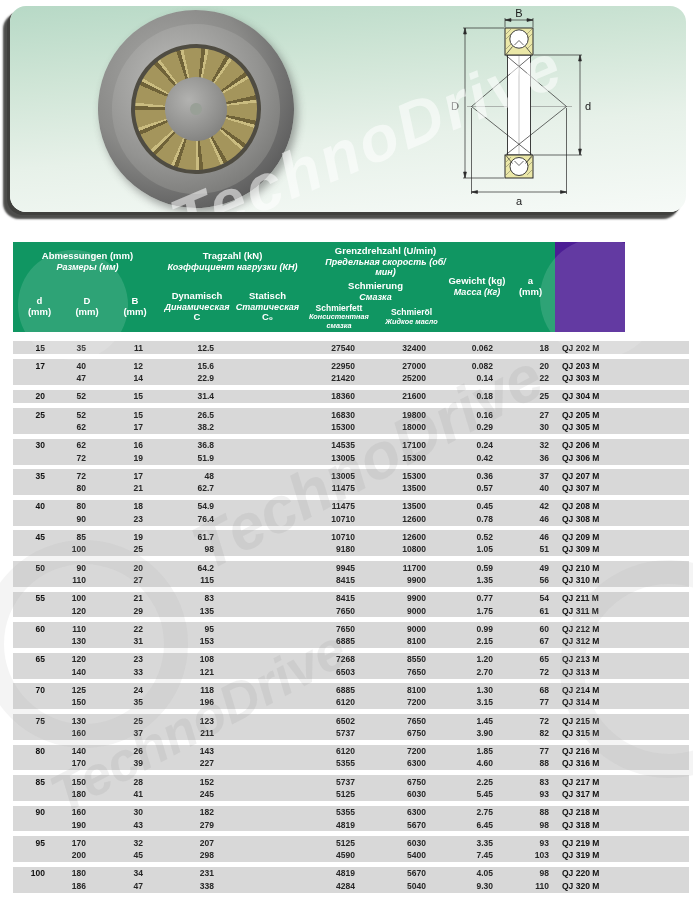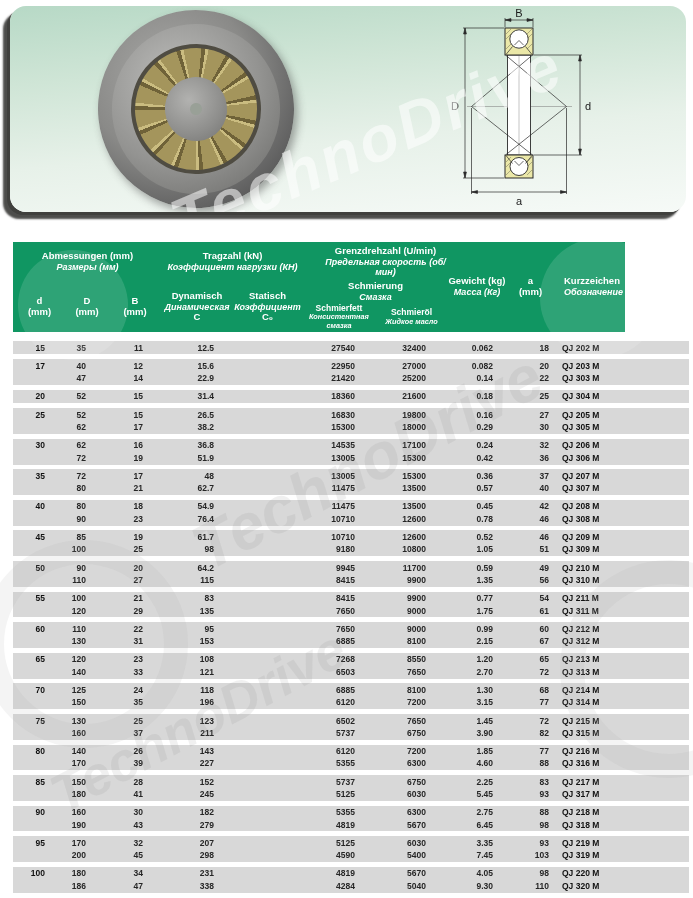--- a/index.html
+++ b/index.html
@@ -175,44 +175,40 @@
     <div class="ru">Предельная скорость (об/мин)</div>
   </div>
   <div class="hc sp3" style="grid-column:8;">
     <div class="de">Gewicht (kg)</div>
     <div class="ru">Масса (Кг)</div>
   </div>
   <div class="hc sp3" style="grid-column:9;">
     <div class="sym">a</div>
     <div class="de">(mm)</div>
   </div>
-  <div class="hc sp3 left" style="grid-column:10;">
-    <div class="de">Kurzzeichen</div>
-    <div class="ru">Обозначение</div>
-  </div>
   <div class="hc sp23" style="grid-column:1;">
     <div class="sym">d</div>
     <div class="de">(mm)</div>
   </div>
   <div class="hc sp23" style="grid-column:2;">
     <div class="sym">D</div>
     <div class="de">(mm)</div>
   </div>
   <div class="hc sp23" style="grid-column:3;">
     <div class="sym">B</div>
     <div class="de">(mm)</div>
   </div>
   <div class="hc sp23" style="grid-column:4;">
     <div class="de">Dynamisch</div>
     <div class="ru">Динамическая</div>
     <div class="sym">C</div>
   </div>
   <div class="hc sp23" style="grid-column:5;">
     <div class="de">Statisch</div>
-    <div class="ru">Коэффициент</div>
+    <div class="ru">Статическая</div>
     <div class="sym">C₀</div>
   </div>
   <div class="hc g-schm">
     <div class="de">Schmierung</div>
     <div class="ru">Смазка</div>
   </div>
   <div class="hc small" style="grid-column:6;grid-row:3;">
     <div class="de">Schmierfett</div>
     <div class="ru">Консистентная смазка</div>
   </div>

